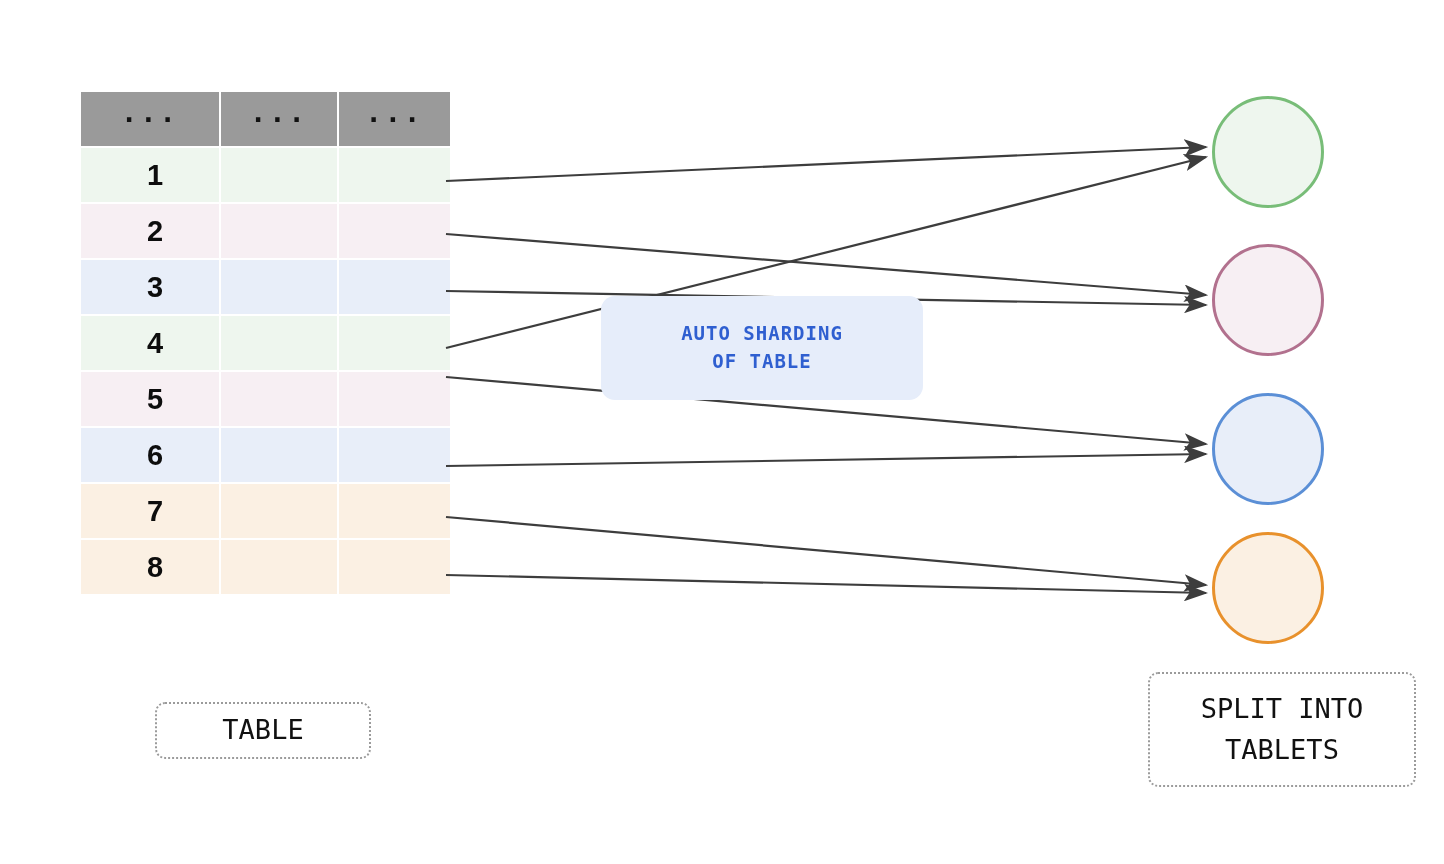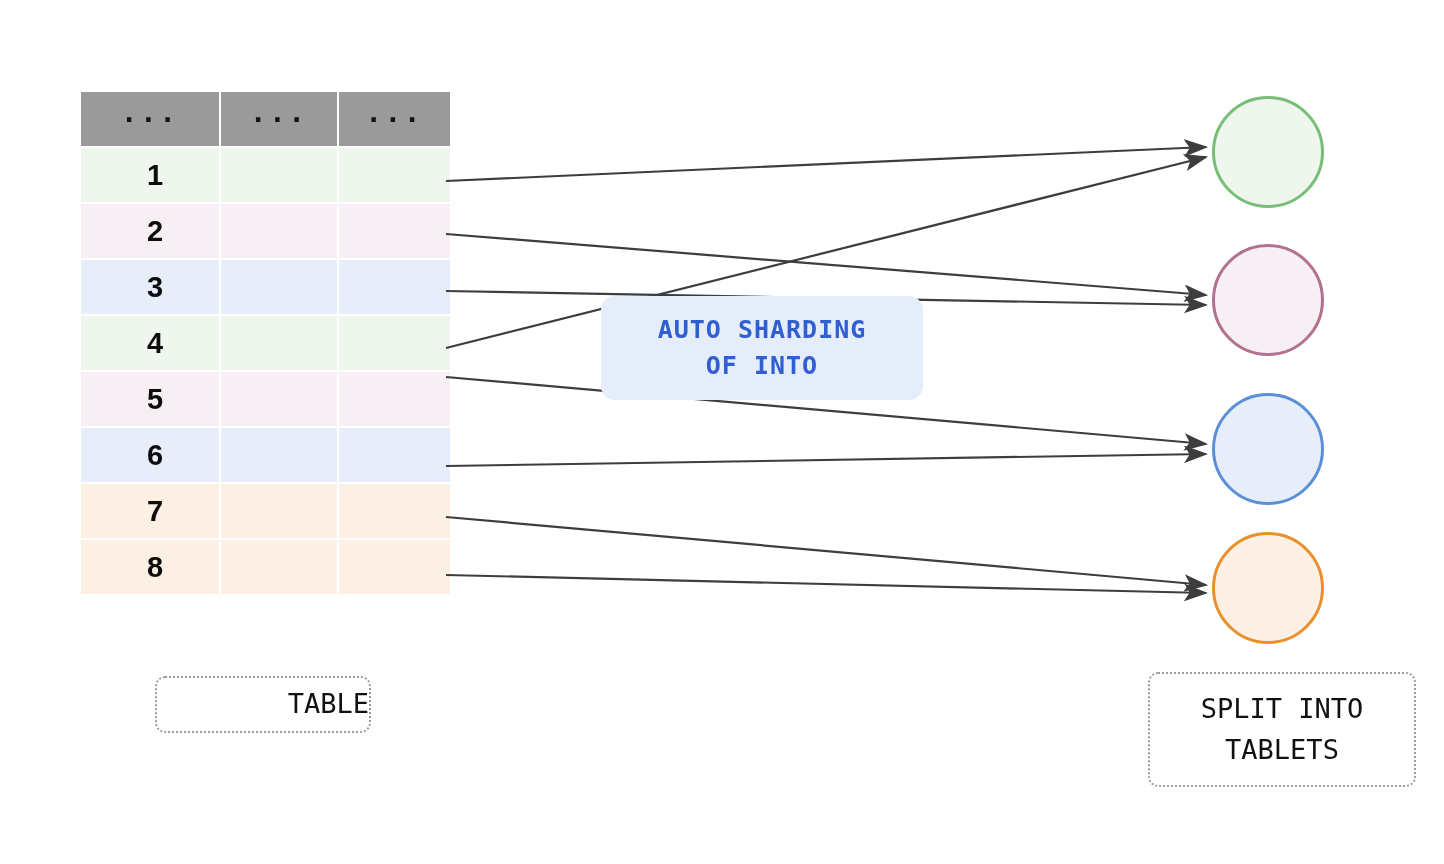--- a/index.html
+++ b/index.html
@@ -89,21 +89,21 @@
     top: 296px;
     width: 322px;
     height: 104px;
     background: #e6edfa;
     border-radius: 14px;
     display: flex;
     align-items: center;
     justify-content: center;
     text-align: center;
     font-family: "DejaVu Sans Mono", "Liberation Mono", monospace;
-    font-size: 25px;
+    font-size: 19px;
     font-weight: 700;
     letter-spacing: 1px;
     color: #2f5fd0;
     line-height: 1.45;
     z-index: 5;
   }
 
   
   .caption-box {
     position: absolute;
@@ -115,24 +115,23 @@
     justify-content: center;
     text-align: center;
     font-family: "DejaVu Sans Mono", "Liberation Mono", monospace;
     font-size: 27px;
     color: #111111;
     line-height: 1.5;
     background: transparent;
   }
   #caption-table {
     left: 155px;
-    top: 676px;
+    top: 702px;
     width: 216px;
     height: 57px;
-    justify-content: flex-end;
   }
   #caption-tablets {
     left: 1148px;
     top: 672px;
     width: 268px;
     height: 115px;
   }
 
   svg#links {
     position: absolute;
@@ -221,21 +220,21 @@
             <td></td>
             <td></td>
           </tr>
         </tbody>
     </table>
   </div>
 
   <div id="sharding-label">
     <span>
       <span>AUTO SHARDING</span><br>
-      <span>OF INTO</span>
+      <span>OF TABLE</span>
     </span>
   </div>
 
   <div id="tablet-layer">
       <div class="tablet-circle" style="left: 1212px; top: 96px; background: rgb(238, 246, 238); border-color: rgb(120, 189, 120);"></div>
       <div class="tablet-circle" style="left: 1212px; top: 244px; background: rgb(247, 239, 243); border-color: rgb(178, 113, 142);"></div>
       <div class="tablet-circle" style="left: 1212px; top: 393px; background: rgb(232, 238, 249); border-color: rgb(91, 143, 214);"></div>
       <div class="tablet-circle" style="left: 1212px; top: 532px; background: rgb(251, 240, 227); border-color: rgb(232, 145, 44);"></div>
     </div>
 

